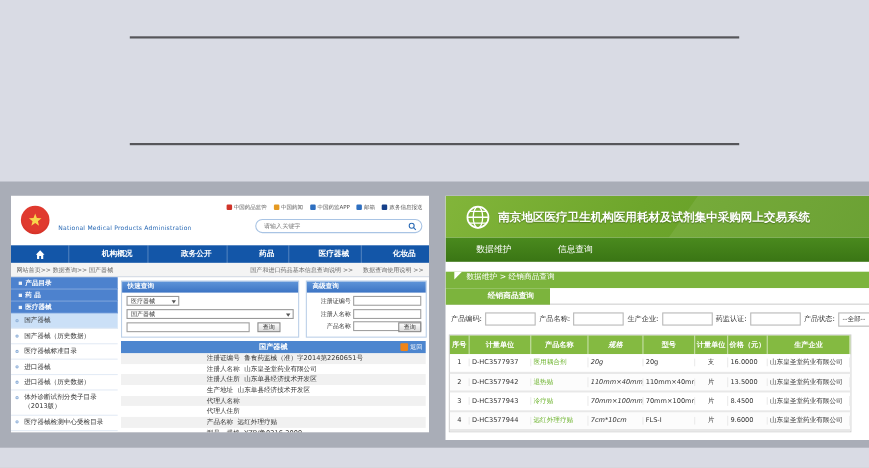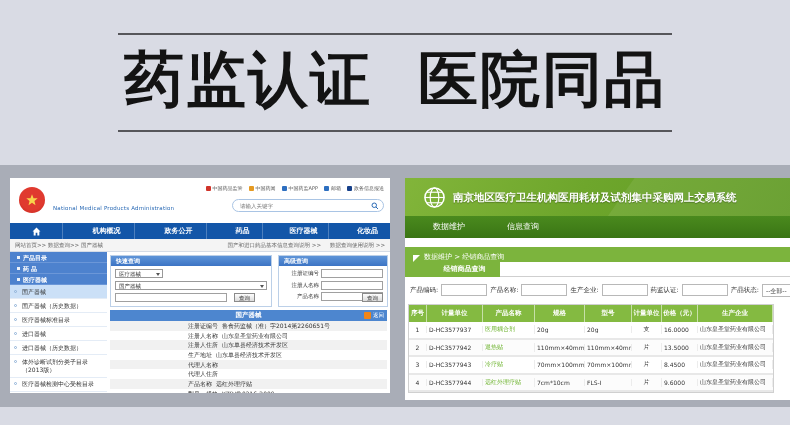--- a/index.html
+++ b/index.html
@@ -63,46 +63,45 @@
   
   .njs { position:absolute; left:405px; top:178px; width:385px; height:222px; background:#fff; overflow:hidden; }
   .njs-header { position:absolute; left:0; top:0; width:385px; height:38px;
     background:linear-gradient(120deg,#82b53a 0%,#6ea62c 45%,#5f9a23 100%); overflow:hidden; }
   .njs-header:before { content:""; position:absolute; left:55%; top:-20px; width:260px; height:90px;
     background:rgba(255,255,255,.08); transform:skewX(-35deg); }
   .njs-title { position:absolute; left:48px; top:13px; color:#fff; font-size:10.5px; font-weight:700; text-shadow:0 1px 1px rgba(0,0,0,.3); white-space:nowrap; }
   .globe { position:absolute; left:18px; top:8px; }
   .njs-menu { position:absolute; left:0; top:38px; width:385px; height:22px; background:linear-gradient(#4a8a1e,#3a7514); display:flex; align-items:flex-start; }
   .menu-item { color:#fff; font-size:8px; line-height:22px; }
-  .njs-crumb { position:absolute; left:0; top:69px; width:385px; height:15px; background:#7cb43d; display:flex; align-items:flex-end; }
+  .njs-crumb { position:absolute; left:0; top:69px; width:385px; height:15px; background:#7cb43d; display:flex; align-items:flex-start; }
   .crumb-tri { width:0; height:0; border-top:7px solid #fff; border-right:7px solid transparent; margin-left:8px; }
   .njs-crumb-text { color:#fff; font-size:7px; margin-left:4px; }
   .njs-tabs { position:absolute; left:0; top:84px; width:385px; height:15px; background:#fff; border-bottom:1px solid #cfcfcf; }
   .njs-tab { width:95px; height:15px; line-height:15px; background:#7cb43d; color:#fff; font-size:7px; font-weight:700; text-align:center;padding-left:24px; }
   .njs-form { position:absolute; left:0; top:100px; width:420px; height:24px; display:flex; align-items:center; padding-left:5px; gap:3px; white-space:nowrap; }
   .njs-form .lbl { font-size:6.5px; color:#333; }
   .njs-input { width:46px; height:12px; border:1px solid #b8b8b8; outline:none; font-size:6px; padding:0 2px; font-family:inherit; }
   .njs-select { position:relative; width:42px; height:13px; line-height:12px; border:1px solid #b8b8b8; font-size:6px; color:#333; padding:0 10px 0 3px; background:#fff; }
   .njs-table { position:absolute; left:3px; top:126px; width:366px; border:1px solid #d0d0d0; }
   .t-head { display:flex; height:17px; background:#84ba41; }
   .th { color:#fff; font-weight:700; font-size:6.5px; line-height:17px; text-align:center; border-right:1px solid rgba(255,255,255,.55); }
   .t-row { display:flex; height:17.5px; align-items:center; border-bottom:2px solid #e8e8e8; background:#fff; }
   .t-row:nth-child(odd) { background:#fcfcfc; }
   .td { font-size:6px; color:#333; padding:0 2px; border-right:1px solid #ececec; white-space:nowrap; overflow:hidden; }
   .td.c { text-align:center; }
   .td.green { color:#6cb32c; }
-  .c0{width:18px;} .c1{width:56px;} .c2{width:52px;} .c3{width:50px;} .c4{width:47px;} .c5{width:30px; text-align:center;} .c6{width:36px;} .c7{width:75px;}
+  .c0{width:18px;} .c1{width:56px;} .c2{width:52px;} .c3{width:50px;font-style:italic;} .c4{width:47px;} .c5{width:30px; text-align:center;} .c6{width:36px;} .c7{width:75px;}
 </style>
 </head>
 <body>
 
 <div class="page">
 
   <div class="rule" style="top:33px"></div>
-  <div class="banner-title">药监认证  医院同品</div>
   <div class="rule" style="top:130px"></div>
 
   <div class="band"></div>
 
   <div class="nmpa">
     <div class="nmpa-header">
       <div class="emblem">
         <svg width="14" height="14" viewBox="0 0 24 24">
             <polygon points="12,2 14.6,8.8 21.8,9.2 16.2,13.8 18,20.8 12,16.8 6,20.8 7.8,13.8 2.2,9.2 9.4,8.8" fill="#f8d44c"></polygon>
           </svg>

